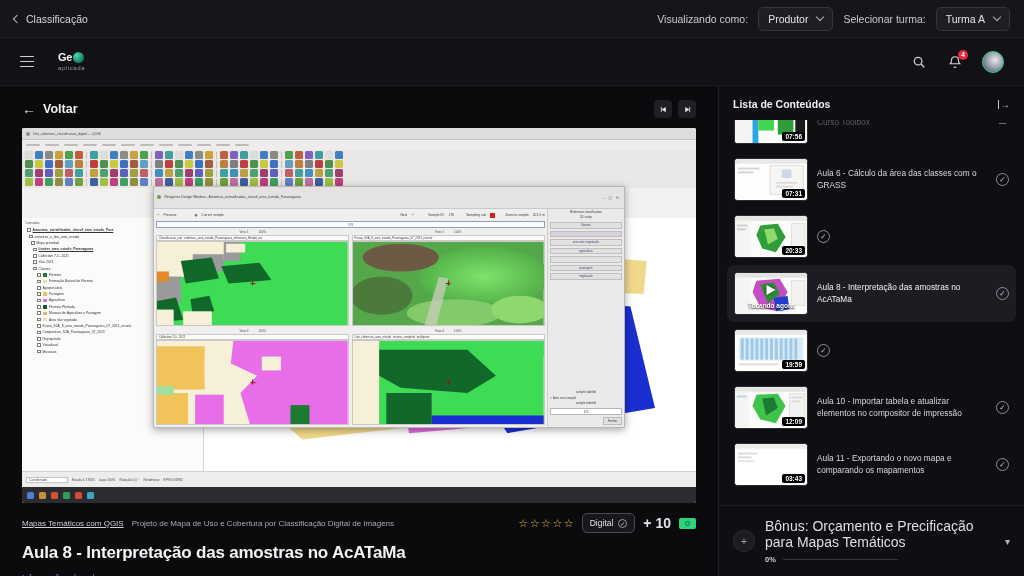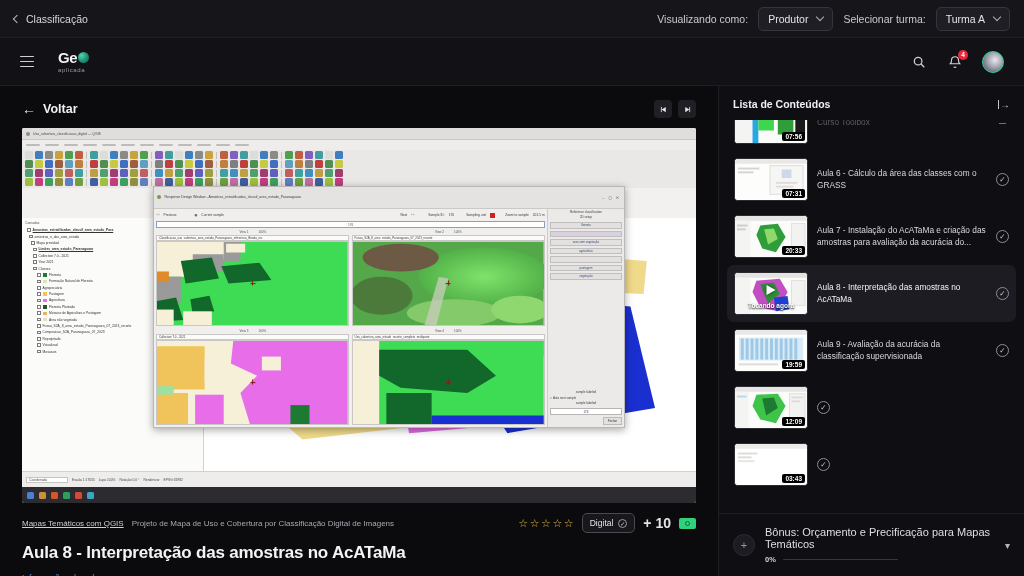--- a/index.html
+++ b/index.html
@@ -55,21 +55,21 @@
   .appheader {
     height: 48px; width: 100%;
     background: #121216;
     display: flex; align-items: center;
     padding: 0 20px;
     border-bottom: 1px solid #1d1d22;
   }
   .hamburger { display: flex; flex-direction: column; gap: 3.5px; cursor: pointer; margin-right: 24px; }
   .hamburger span { display: block; width: 14px; height: 1.6px; background: #cfcfd6; border-radius: 1px; }
   .logo { display: flex; flex-direction: column; line-height: 1; }
-  .logo-top { font-size: 15px; font-weight: bold; letter-spacing: -0.3px; color: #f2f2f5; display: flex; align-items: center; }
+  .logo-top { font-size: 11px; font-weight: bold; letter-spacing: -0.3px; color: #f2f2f5; display: flex; align-items: center; }
   .logo-globe {
     width: 11px; height: 11px; border-radius: 50%;
     background: radial-gradient(circle at 32% 32%, #4fd6b0 0%, #1d8f76 55%, #0d5f4e 100%);
     display: inline-block; margin-left: 1px;
   }
   .logo-sub { font-size: 6px; color: #9b9ba5; letter-spacing: 0.6px; margin-top: 2px; }
   .appheader-right { margin-left: auto; display: flex; align-items: center; gap: 18px; }
   .icon-btn { position: relative; cursor: pointer; width: 18px; height: 18px; display: flex; align-items: center; justify-content: center; }
   .badge {
     position: absolute; top: -3px; right: -4px;
@@ -265,21 +265,21 @@
     display:flex; align-items:center; gap:10px;
     cursor:pointer;
   }
   .bonus-plus {
     width:22px;height:22px;border-radius:50%;
     background:#1c1c22; border:1px solid #2c2c34;
     display:flex;align-items:center;justify-content:center;
     color:#9a9aa4; font-size:11px; flex:none;
   }
   .bonus-mid { flex:1; min-width:0; }
-  .bonus-t { font-size:11px; color:#dedee4; }
+  .bonus-t { font-size:14px; color:#dedee4; }
   .bonus-prog { display:flex; align-items:center; gap:7px; margin-top:5px;}
   .bonus-pct { font-size:7.5px; font-weight:bold; color:#d2d2d9;}
   .bonus-bar { flex:1; height:1.6px; background:#37373f; border-radius:2px; max-width:115px;}
   .bonus-chev { color:#b5b5bf; font-size:10px; flex:none; }
 </style>
 </head>
 <body>
 
 <div class="topbar">
   <div class="topbar-left">
@@ -870,21 +870,20 @@
           <div class="thumb"><svg width="100%" height="100%" viewBox="0 0 74 43" preserveAspectRatio="none">
               <rect width="74" height="43" fill="#fbfbfa"></rect>
               <rect x="0" y="0" width="74" height="5" fill="#e6e5e3"></rect>
               <rect x="0" y="5" width="16" height="38" fill="#f4f4f3"></rect>
               <rect x="2" y="9" width="11" height="2" fill="#cfcece"></rect>
               <rect x="2" y="13" width="9" height="2" fill="#cfcece"></rect>
               <path d="M26 10 L44 8 L52 22 L42 38 L28 34 L22 20 Z" fill="#2f9e3a"></path>
               <path d="M30 14 L40 13 L44 24 L34 30 Z" fill="#8fd86a"></path>
               <rect x="58" y="8" width="14" height="28" fill="#f2f2f1" stroke="#e0dfdd"></rect>
             </svg><span class="thumb-dur">20:33</span></div>
-          <div class="lesson-lbl">Aula 7 - Instalação do AcATaMa e criação das amostras para avaliação da acurácia do...</div>
           <span class="done-ic">✓</span>
         </div>
         <div class="lesson active">
           <div class="thumb"><svg width="100%" height="100%" viewBox="0 0 74 43" preserveAspectRatio="none">
               <rect width="74" height="43" fill="#fbfbfa"></rect>
               <rect x="0" y="0" width="74" height="5" fill="#e4e3e1"></rect>
               <rect x="0" y="5" width="16" height="38" fill="#f4f4f3"></rect>
               <path d="M22 8 L46 6 L54 20 L44 40 L26 36 L18 20 Z" fill="#c24ec2"></path>
               <path d="M26 12 L40 10 L46 22 L34 32 Z" fill="#2f8f3a"></path>
               <path d="M40 26 L54 24 L56 38 L42 40 Z" fill="#1e3fd0"></path>
@@ -907,45 +906,46 @@
                 <rect x="31" y="9" width="3" height="22"></rect>
                 <rect x="36" y="9" width="3" height="22"></rect>
                 <rect x="41" y="9" width="3" height="22"></rect>
                 <rect x="46" y="9" width="3" height="22"></rect>
                 <rect x="51" y="9" width="3" height="22"></rect>
                 <rect x="56" y="9" width="3" height="22"></rect>
                 <rect x="61" y="9" width="3" height="22"></rect>
               </g>
               <rect x="4" y="35" width="40" height="2" fill="#dedcda"></rect>
             </svg><span class="thumb-dur">19:59</span></div>
-          <div class="lesson-lbl">Aula 9 - Avaliação da acurácia da classificação supervisionada</div>
           <span class="done-ic">✓</span>
         </div>
         <div class="lesson">
           <div class="thumb"><svg width="100%" height="100%" viewBox="0 0 74 43" preserveAspectRatio="none">
               <rect width="74" height="43" fill="#fbfbfa"></rect>
               <rect x="0" y="0" width="74" height="5" fill="#e6e5e3"></rect>
               <rect x="0" y="5" width="14" height="38" fill="#f4f4f3"></rect>
               <rect x="2" y="9" width="10" height="2" fill="#b9d8ea"></rect>
               <path d="M22 8 L44 7 L52 20 L42 38 L26 34 L18 20 Z" fill="#3fc44a"></path>
               <path d="M28 12 L40 11 L44 22 L32 30 Z" fill="#1d7a33"></path>
               <rect x="56" y="7" width="16" height="28" fill="#f2f2f1" stroke="#e0dfdd"></rect>
               <rect x="58" y="10" width="12" height="2" fill="#dedcda"></rect>
               <rect x="58" y="14" width="9" height="2" fill="#dedcda"></rect>
             </svg><span class="thumb-dur">12:09</span></div>
+          <div class="lesson-lbl">Aula 10 - Importar tabela e atualizar elementos no compositor de impressão</div>
           <span class="done-ic">✓</span>
         </div>
         <div class="lesson">
           <div class="thumb"><svg width="100%" height="100%" viewBox="0 0 74 43" preserveAspectRatio="none">
               <rect width="74" height="43" fill="#ffffff"></rect>
               <rect x="0" y="0" width="74" height="5" fill="#ececea"></rect>
               <rect x="3" y="9" width="20" height="2" fill="#dddcda"></rect>
               <rect x="3" y="13" width="14" height="2" fill="#dddcda"></rect>
               <rect x="3" y="17" width="17" height="2" fill="#e6e5e3"></rect>
             </svg><span class="thumb-dur">03:43</span></div>
+          <div class="lesson-lbl">Aula 11 - Exportando o novo mapa e comparando os mapamentos</div>
           <span class="done-ic">✓</span>
         </div>
       </div>
     <div class="bonus">
       <span class="bonus-plus">+</span>
       <div class="bonus-mid">
         <div class="bonus-t">Bônus: Orçamento e Precificação para Mapas Temáticos</div>
         <div class="bonus-prog">
           <span class="bonus-pct">0%</span>
           <span class="bonus-bar"></span>

